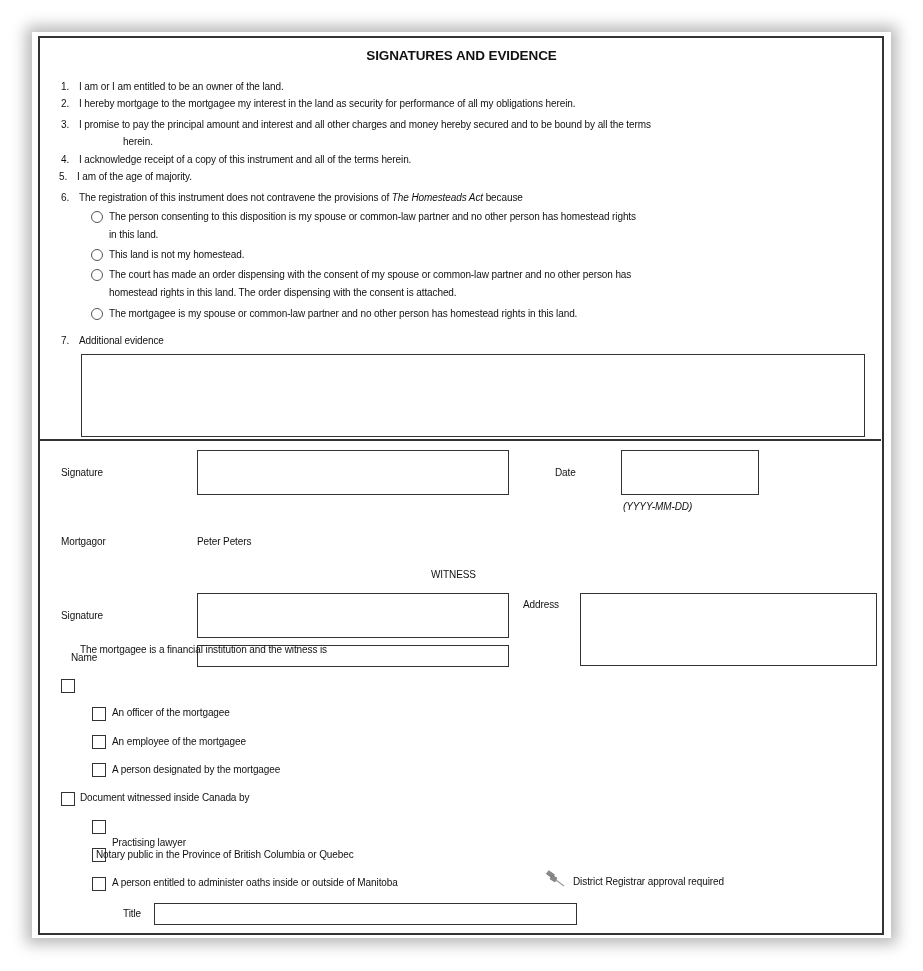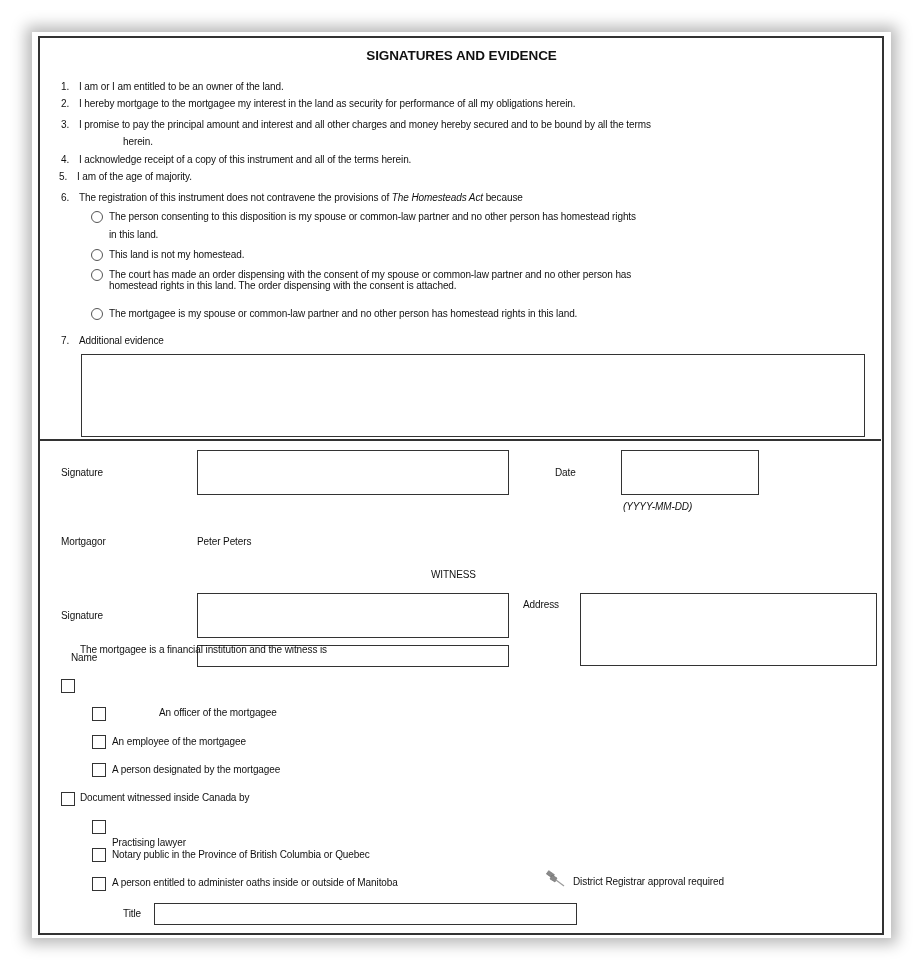--- a/index.html
+++ b/index.html
@@ -61,21 +61,21 @@
 
 <div class="radio" style="left:91px;top:211px;"></div>
 <div class="abs txt" style="left:109px;top:209px;">The person consenting to this disposition is my spouse or common-law partner and no other person has homestead rights</div>
 <div class="abs txt" style="left:109px;top:227px;">in this land.</div>
 
 <div class="radio" style="left:91px;top:249px;"></div>
 <div class="abs txt" style="left:109px;top:247px;">This land is not my homestead.</div>
 
 <div class="radio" style="left:91px;top:269px;"></div>
 <div class="abs txt" style="left:109px;top:267px;">The court has made an order dispensing with the consent of my spouse or common-law partner and no other person has</div>
-<div class="abs txt" style="left:109px;top:278px;">homestead rights in this land.  The order dispensing with the consent is attached.</div>
+<div class="abs txt" style="left:109px;top:285px;">homestead rights in this land.  The order dispensing with the consent is attached.</div>
 
 <div class="radio" style="left:91px;top:308px;"></div>
 <div class="abs txt" style="left:109px;top:306px;">The mortgagee is my spouse or common-law partner and no other person has homestead rights in this land.</div>
 
 <div class="abs txt" style="left:61px;top:333px;">
   <span class="num">7.</span><span>Additional evidence</span>
 </div>
 <div class="box" style="left:81px;top:354px;width:784px;height:83px;"></div>
 
 <div class="divider"></div>
@@ -98,36 +98,36 @@
 <div class="abs txt" style="left:71px;top:650px;">Name</div>
 <div class="box" style="left:197px;top:645px;width:312px;height:22px;"></div>
 
 <div class="abs txt" style="left:523px;top:597px;">Address</div>
 <div class="box" style="left:580px;top:593px;width:297px;height:73px;"></div>
 
 <div class="check" style="left:61px;top:679px;"></div>
 <div class="abs txt" style="left:80px;top:642px;text-align:right;">The mortgagee is a financial institution and the witness is</div>
 
 <div class="check" style="left:92px;top:707px;"></div>
-<div class="abs txt" style="left:112px;top:705px;margin-left:47px;">An officer of the mortgagee</div>
+<div class="abs txt" style="left:112px;top:705px;">An officer of the mortgagee</div>
 
 <div class="check" style="left:92px;top:735px;"></div>
 <div class="abs txt" style="left:112px;top:734px;">An employee of the mortgagee</div>
 
 <div class="check" style="left:92px;top:763px;"></div>
 <div class="abs txt" style="left:112px;top:762px;">A person designated by the mortgagee</div>
 
 <div class="check" style="left:61px;top:792px;"></div>
 <div class="abs txt" style="left:80px;top:790px;">Document witnessed inside Canada by</div>
 
 <div class="check" style="left:92px;top:820px;"></div>
 <div class="abs txt" style="left:112px;top:819px;margin-top:16px;">Practising lawyer</div>
 
 <div class="check" style="left:92px;top:848px;"></div>
-<div class="abs txt" style="left:112px;top:847px;">Notary public in the Province of British Columbia or Quebec</div>
+<div class="abs txt" style="left:96px;top:847px;">Notary public in the Province of British Columbia or Quebec</div>
 
 <div class="check" style="left:92px;top:877px;"></div>
 <div class="abs txt" style="left:112px;top:875px;">A person entitled to administer oaths inside or outside of Manitoba</div>
 
 <div class="abs" style="left:545px;top:869px;width:22px;height:20px;">
   <svg width="22" height="20" viewBox="0 0 22 20">
     <g fill="#8a8a8a" stroke="#6d6d6d" stroke-width="0.6">
       <rect x="2" y="3" width="7" height="4" transform="rotate(35 5 5)"></rect>
       <path d="M7 6 L12 9 L10 13 L5 10 Z"></path>
     </g>

